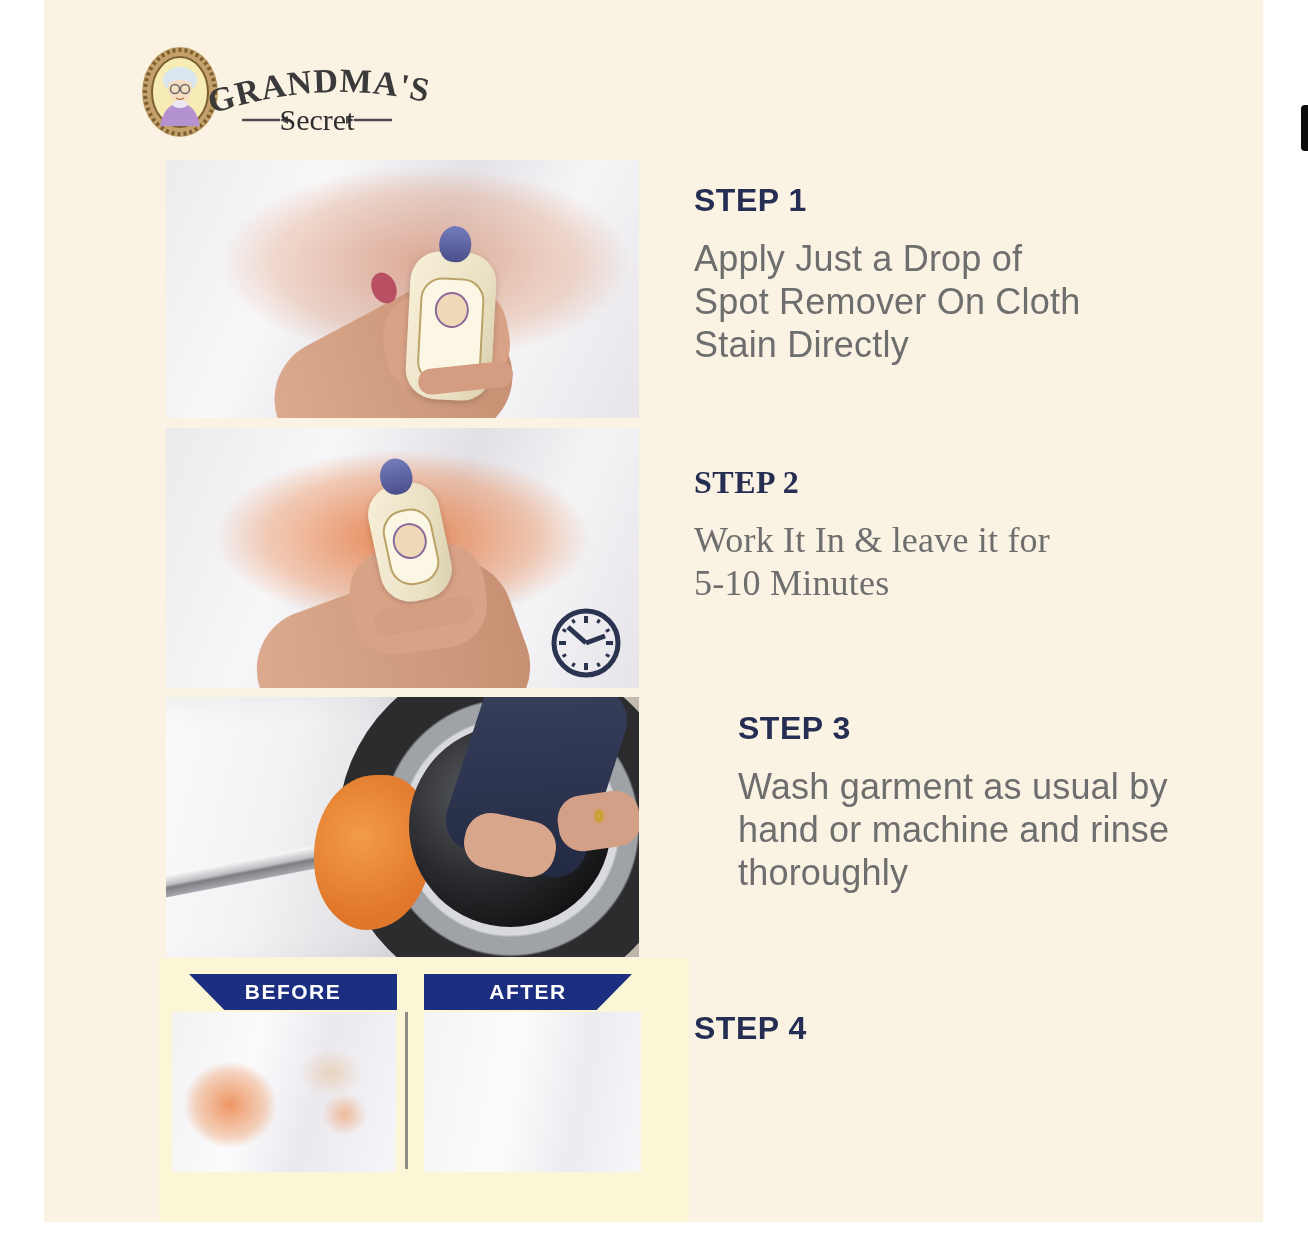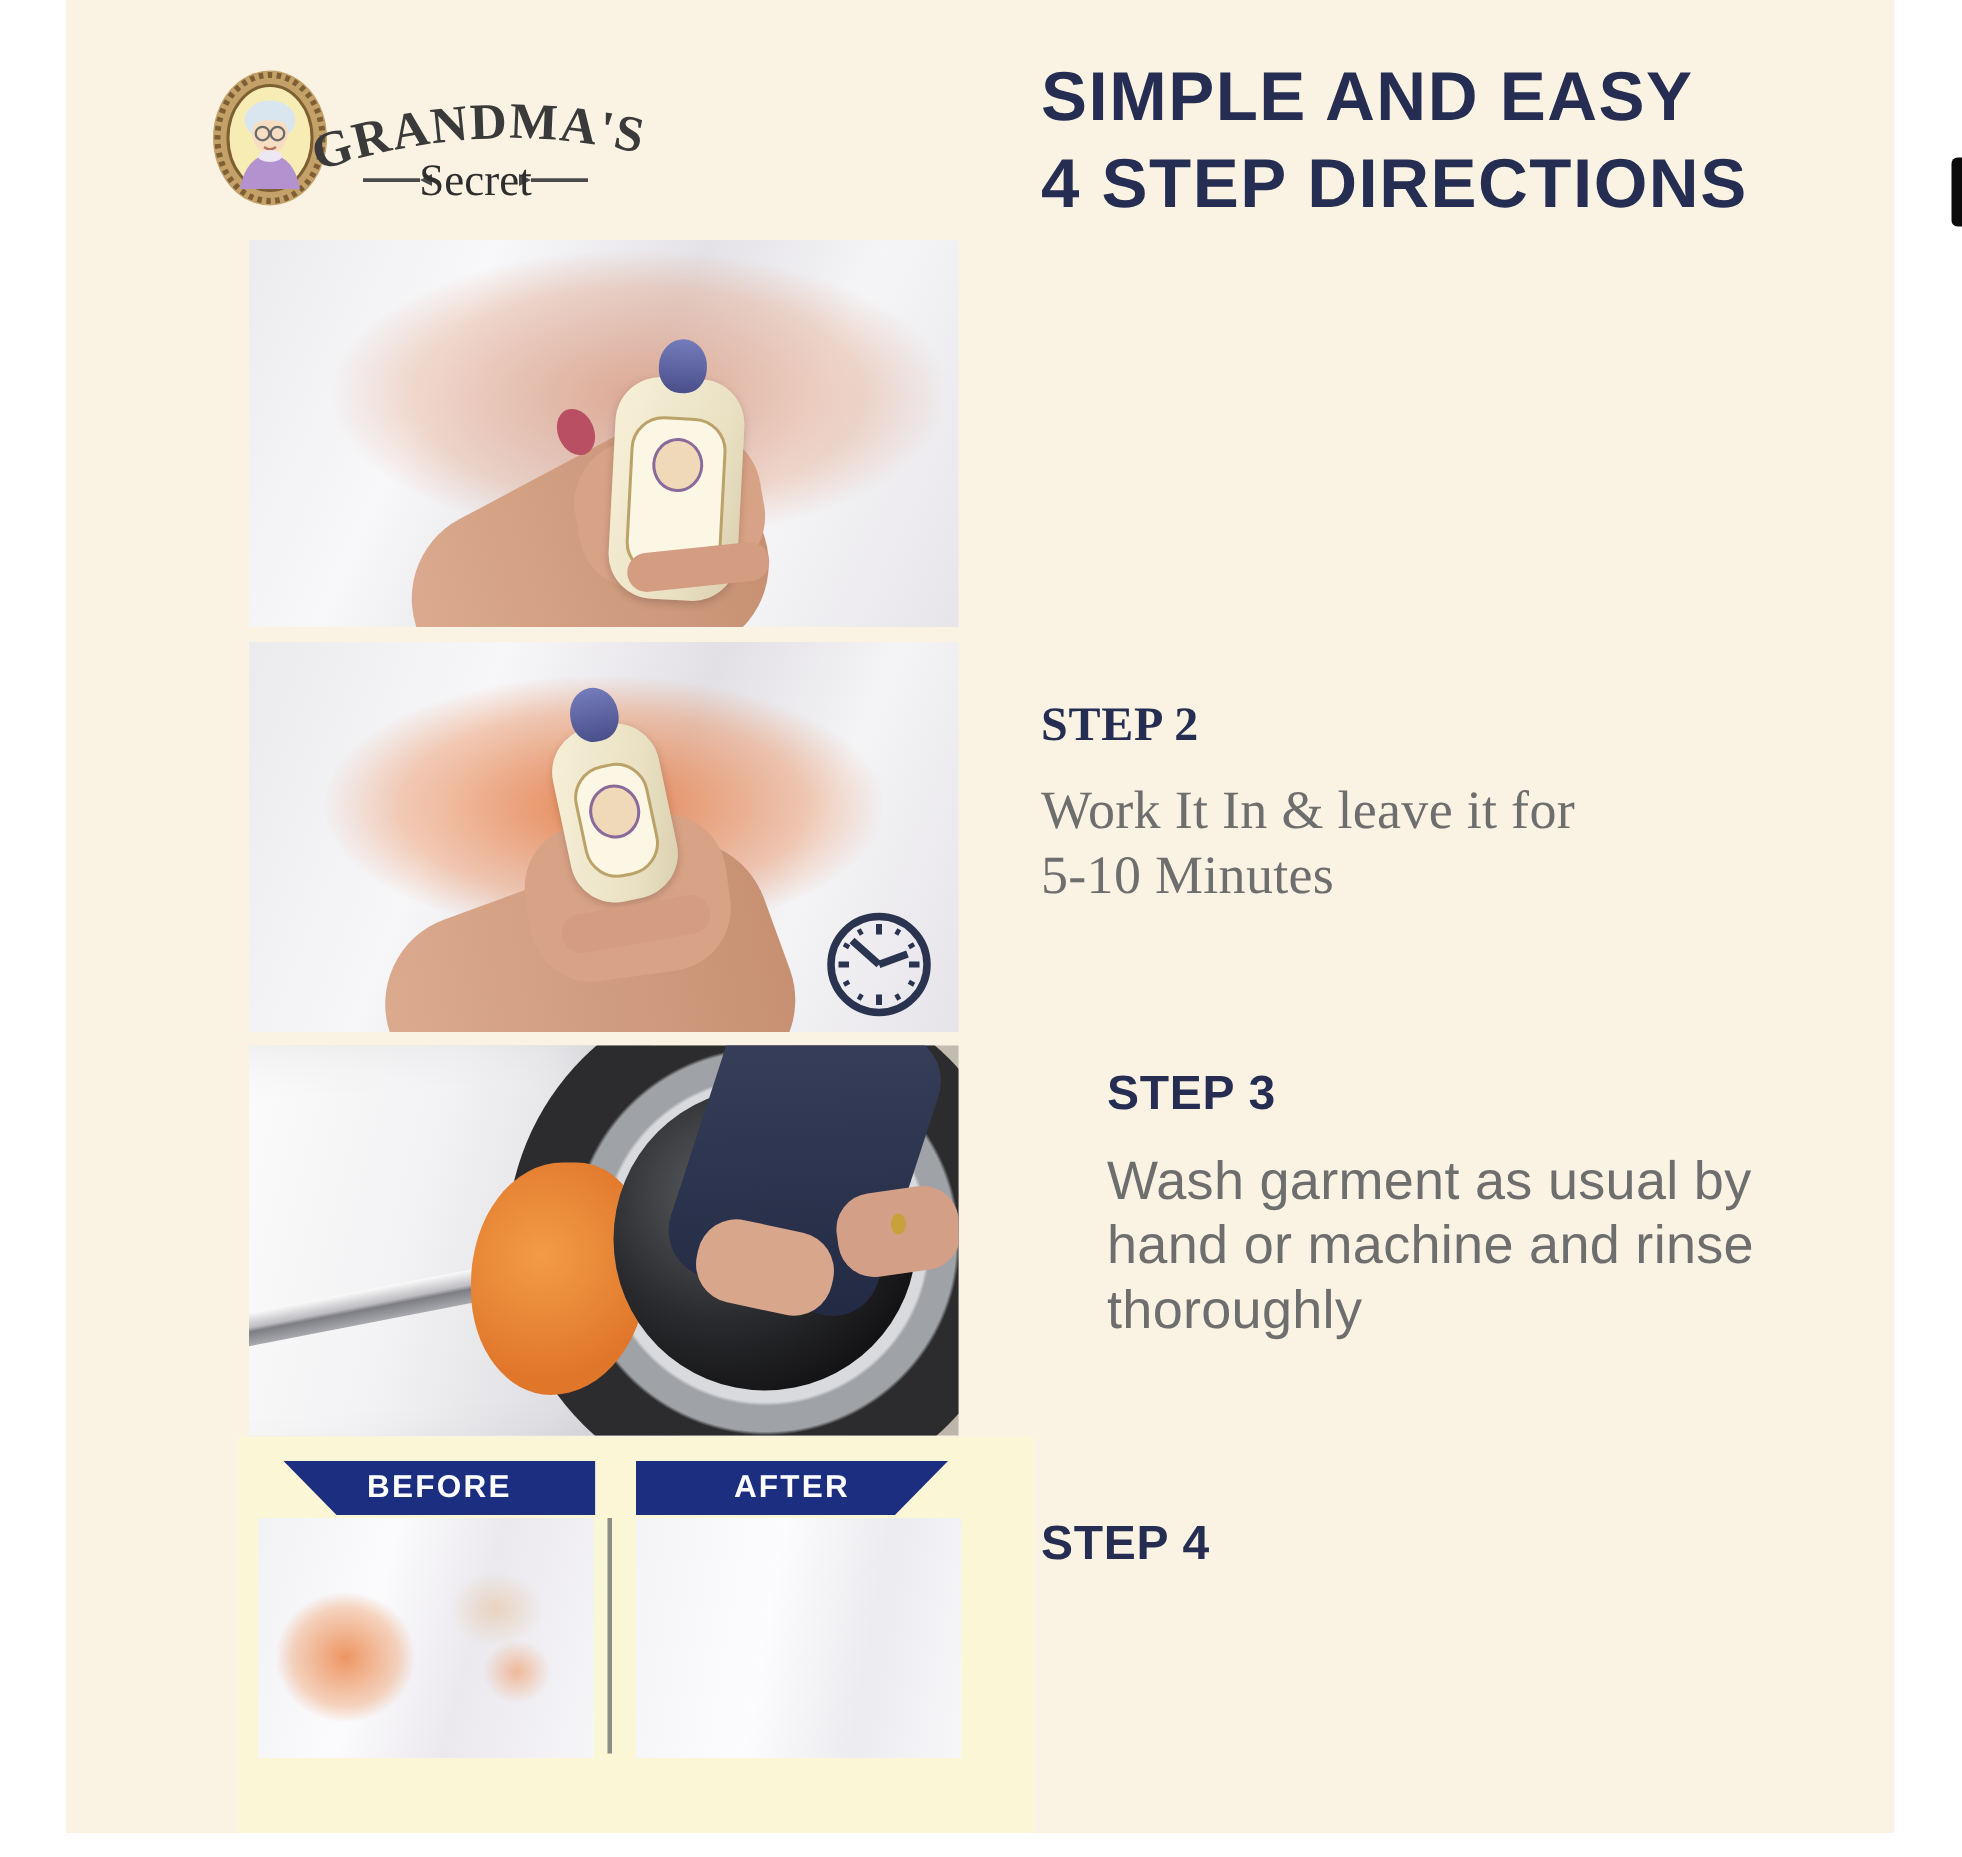--- a/index.html
+++ b/index.html
@@ -189,23 +189,27 @@
         <span>AFTER</span>
       </div>
       <div class="banner banner-before">
         <span>BEFORE</span>
       </div>
       <div class="ph ph-before"></div>
       <div class="divider"></div>
       <div class="ph ph-after"></div>
     </div>
 
-    <h1 class="heading">SIMPLE AND EASY
-4 STEP DIRECTIONS</h1>
-
+
+    <div class="step step-1">
+      <h2 class="step-title">STEP 1</h2>
+      <p class="step-body">Apply Just a Drop of
+Spot Remover On Cloth
+Stain Directly</p>
+    </div>
     <div class="step step-2">
       <h2 class="step-title">STEP 2</h2>
       <p class="step-body">Work It In &amp; leave it for
 5-10 Minutes</p>
     </div>
     <div class="step step-3">
       <h2 class="step-title">STEP 3</h2>
       <p class="step-body">Wash garment as usual by
 hand or machine and rinse
 thoroughly</p>

